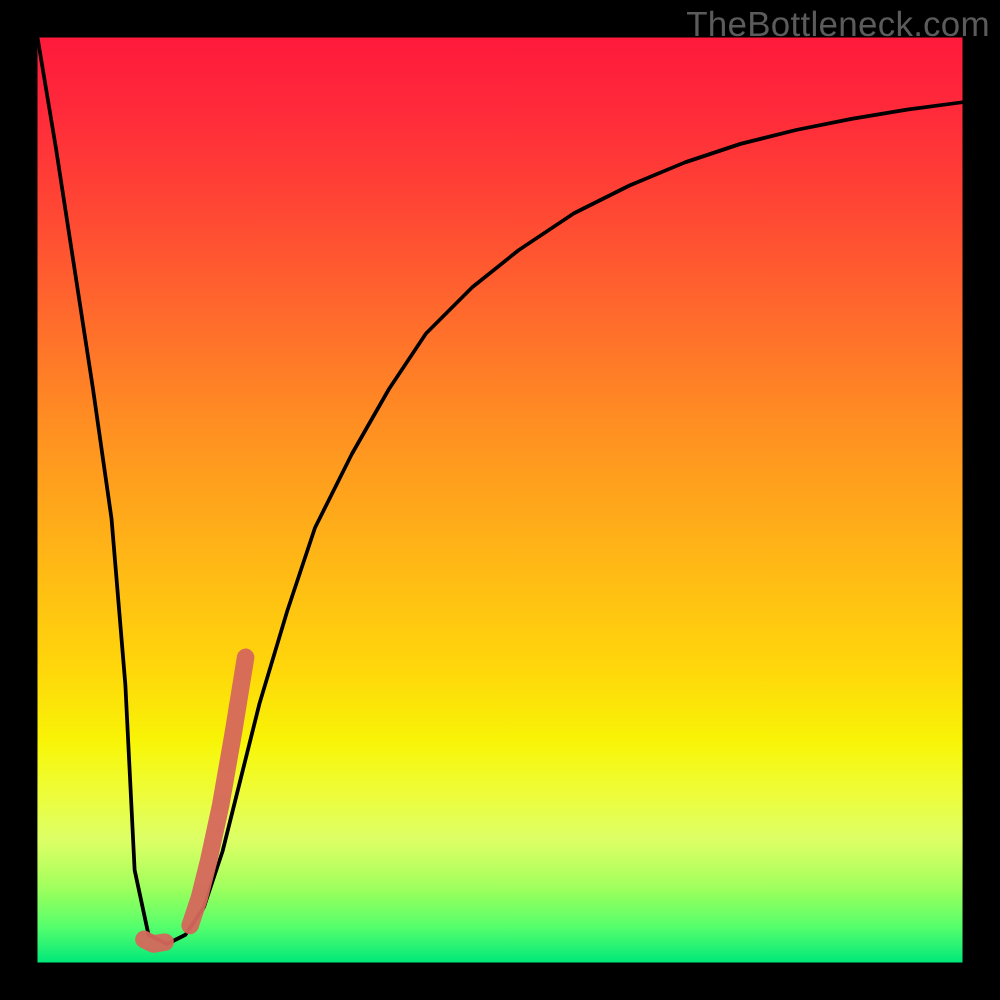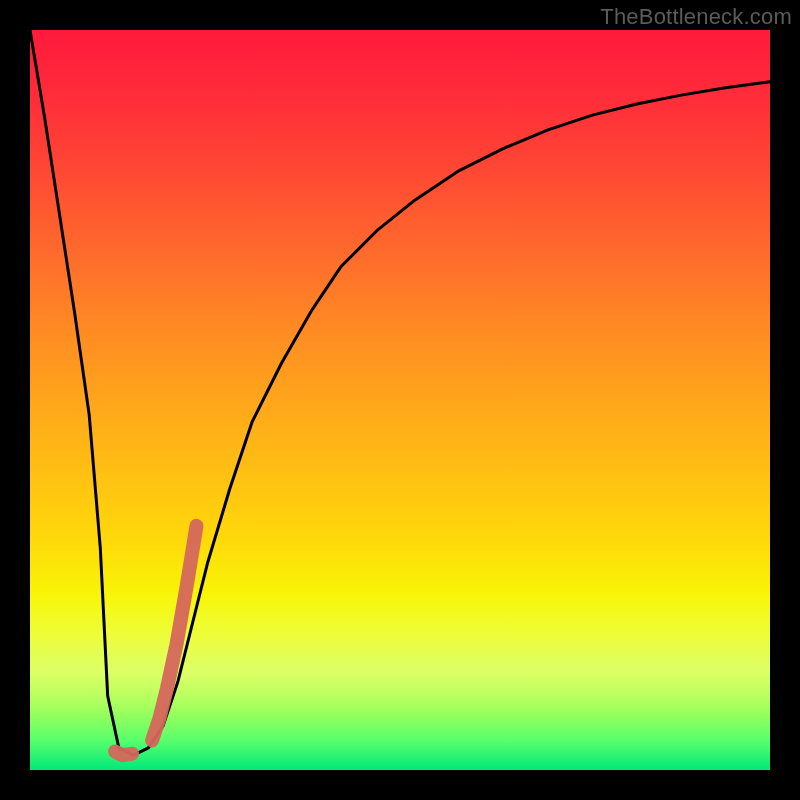--- a/index.html
+++ b/index.html
@@ -62,21 +62,21 @@
     top: 0;
     width: 740px;
     height: 740px;
     overflow: visible;
   }
   .watermark {
     position: absolute;
     top: 4px;
     right: 8px;
     color: #5b5b5b;
-    font-size: 22px;
+    font-size: 28px;
     letter-spacing: 0.2px;
     font-weight: 500;
     user-select: none;
   }
 </style>
 </head>
 <body>
 
 <div class="frame">
   <div class="watermark">TheBottleneck.com</div>

